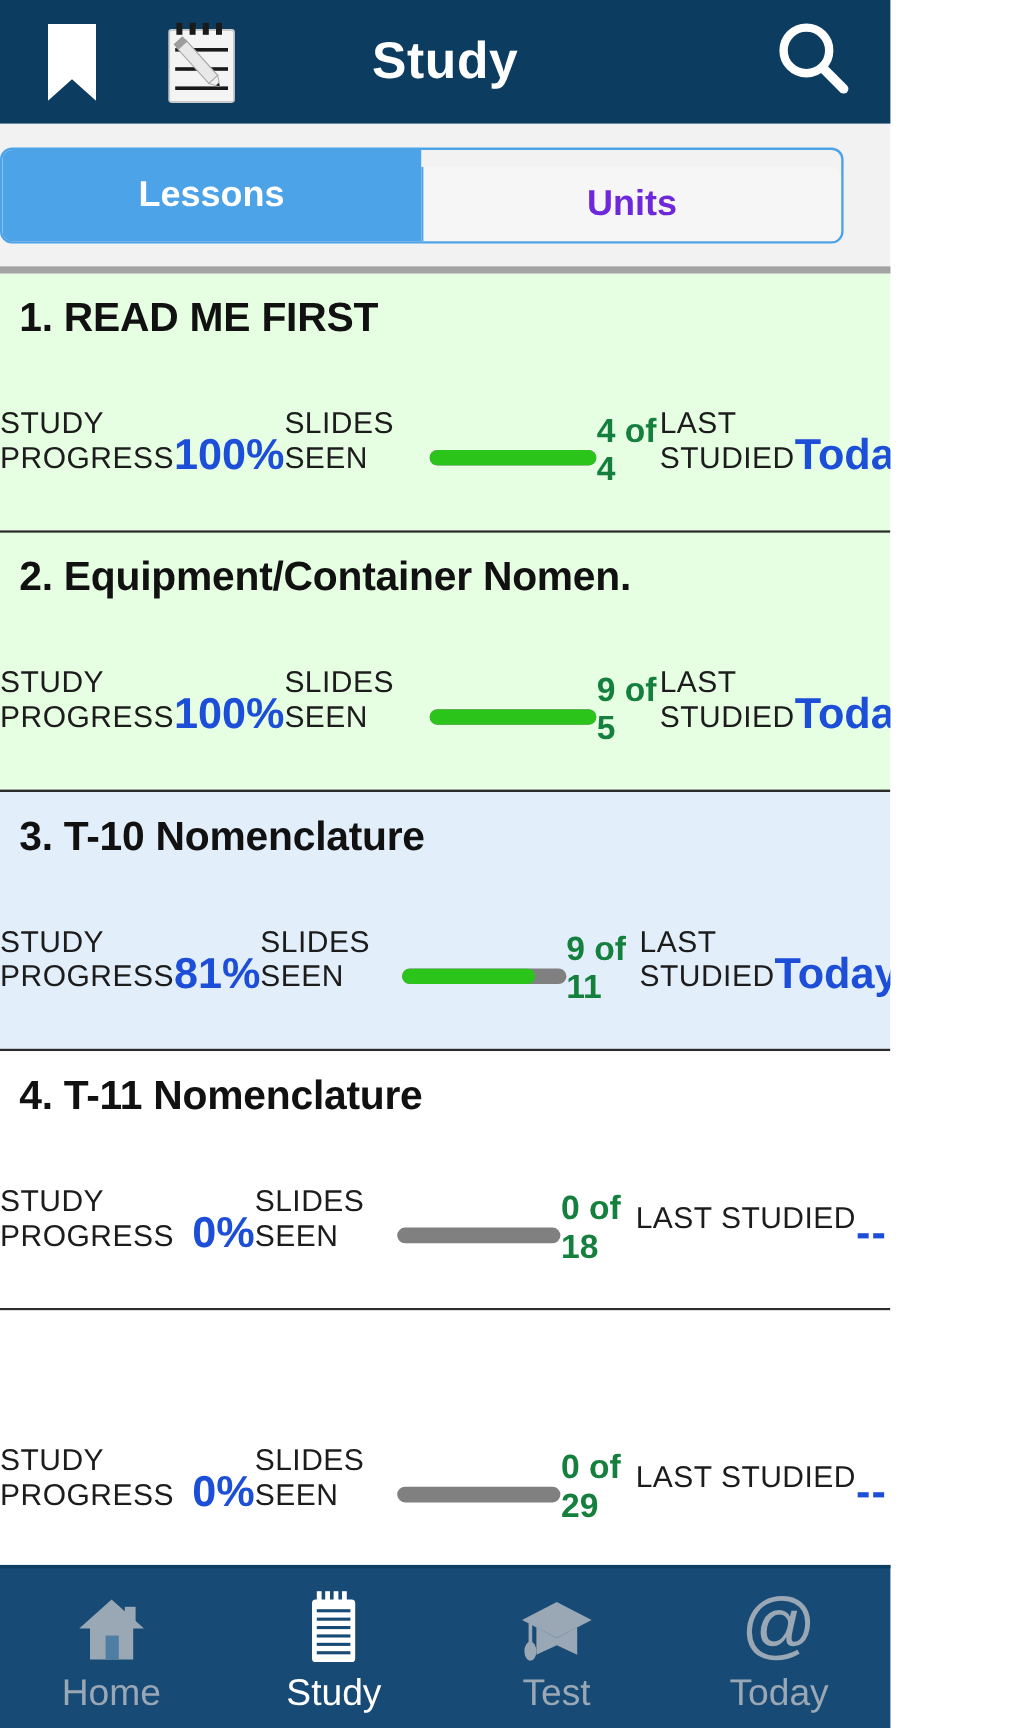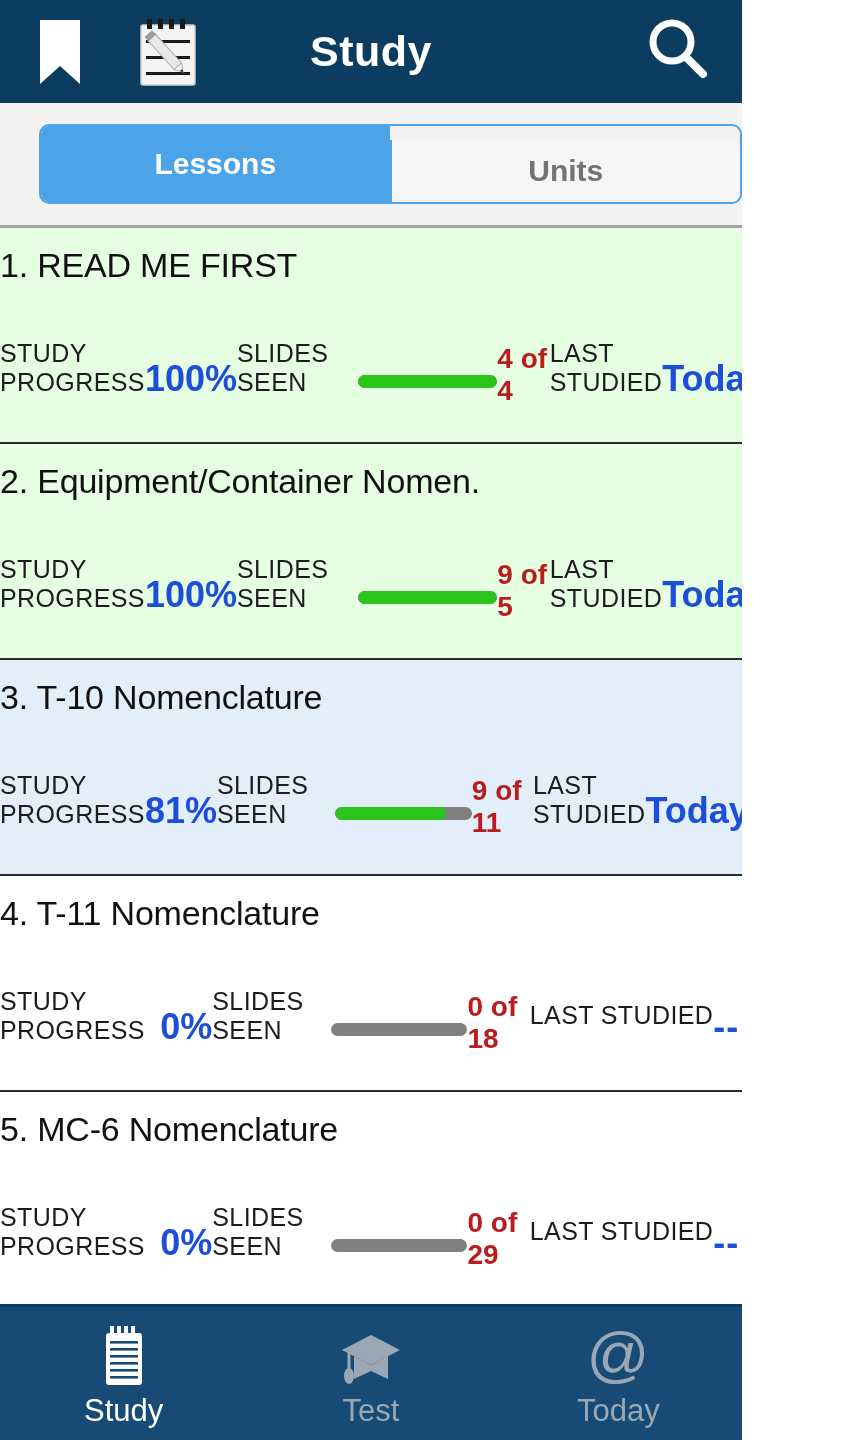--- a/index.html
+++ b/index.html
@@ -58,23 +58,23 @@
     width: 70px;
     height: 70px;
   }
 
   
   .segwrap {
     height: 125px;
     background: #f2f2f2;
     display: flex;
     align-items: center;
-    justify-content: flex-end;
+    justify-content: flex-start;
     flex: 0 0 auto;
-    border-bottom: 3px solid #a3a3a3;
+    border-bottom: 6px solid #a3a3a3;
   }
   .segment {
     width: 703px;
     height: 80px;
     display: flex;
     border-radius: 10px;
     overflow: hidden;
     border: 2px solid #4da3e8;
   }
   .seg-btn {
@@ -85,21 +85,21 @@
     font-size: 30px;
     font-weight: bold;
     cursor: pointer;
   }
   .seg-btn.active {
     background: #4da3e8;
     color: #ffffff;
   }
   .seg-btn.inactive {
     background: #f6f6f6;
-    color: #737373;
+    color: #6d28d9;
     border-left: 2px solid #4da3e8;
     border-radius: 0 8px 8px 0;
     margin-top: 14px;
   }
 
   
   .list {
     flex: 1 1 auto;
     overflow: hidden;
   }
@@ -108,23 +108,23 @@
     border-bottom: 2px solid #2b2b2b;
     padding: 18px 0 0 0;
     position: relative;
   }
   .lesson.state-done  { background: #e6ffe3; }
   .lesson.state-active{ background: #e3eefb; }
   .lesson.state-none  { background: #ffffff; }
 
   .lesson-title {
     font-size: 34px;
-    font-weight: normal;
+    font-weight: bold;
     color: #111111;
-    padding-left: 0;
+    padding-left: 16px;
     letter-spacing: -0.2px;
   }
 
   .metrics {
     display: flex;
     position: absolute;
     left: 0;
     right: 0;
     top: 100px;
   }
@@ -160,21 +160,21 @@
     overflow: hidden;
   }
   .bar-fill {
     height: 100%;
     background: #2bc41a;
     border-radius: 7px;
   }
   .bar-count {
     font-size: 28px;
     font-weight: bold;
-    color: #b91c1c;
+    color: #15803d;
     margin-top: 15px;
   }
 
   
   .bottomnav {
     height: 136px;
     background: #174a75;
     display: flex;
     flex: 0 0 auto;
     border-top: 3px solid #0d3c61;
@@ -334,21 +334,20 @@
           <div class="bar-count">0 of 18</div>
         </div>
         <div class="metric">
           <div class="metric-label">LAST STUDIED</div>
           <div class="metric-value dashes">--</div>
         </div>
       </div>
     </div>
 
     <div class="lesson state-none">
-      <div class="lesson-title">5. MC-6 Nomenclature</div>
       <div class="metrics">
         <div class="metric">
           <div class="metric-label">STUDY PROGRESS</div>
           <div class="metric-value">0%</div>
         </div>
         <div class="metric mid">
           <div class="metric-label">SLIDES SEEN</div>
           <div class="bar-track">
             <div class="bar-fill" style="width: 0%;"></div>
           </div>
@@ -358,20 +357,30 @@
           <div class="metric-label">LAST STUDIED</div>
           <div class="metric-value dashes">--</div>
         </div>
       </div>
     </div>
 
   </div>
 
   <div class="bottomnav">
 
+    <div class="navitem">
+      <div class="nav-icon">
+        <svg viewBox="0 0 62 62" width="62" height="62">
+          <path d="M31,6 L58,30 H49 V56 H13 V30 H4 Z" fill="#9aa7b4"></path>
+          <rect x="42" y="12" width="9" height="14" fill="#9aa7b4"></rect>
+          <rect x="26" y="36" width="11" height="20" fill="#4e7ea3"></rect>
+        </svg>
+      </div>
+      <div class="nav-label">Home</div>
+    </div>
 
     <div class="navitem active">
       <div class="nav-icon">
         <svg viewBox="0 0 62 66" width="62" height="66">
           <rect x="13" y="8" width="36" height="52" rx="3" fill="#ffffff"></rect>
           <rect x="17" y="1" width="4" height="10" fill="#ffffff"></rect>
           <rect x="24" y="1" width="4" height="10" fill="#ffffff"></rect>
           <rect x="31" y="1" width="4" height="10" fill="#ffffff"></rect>
           <rect x="38" y="1" width="4" height="10" fill="#ffffff"></rect>
           <rect x="17" y="16" width="28" height="2.6" fill="#174a75"></rect>

